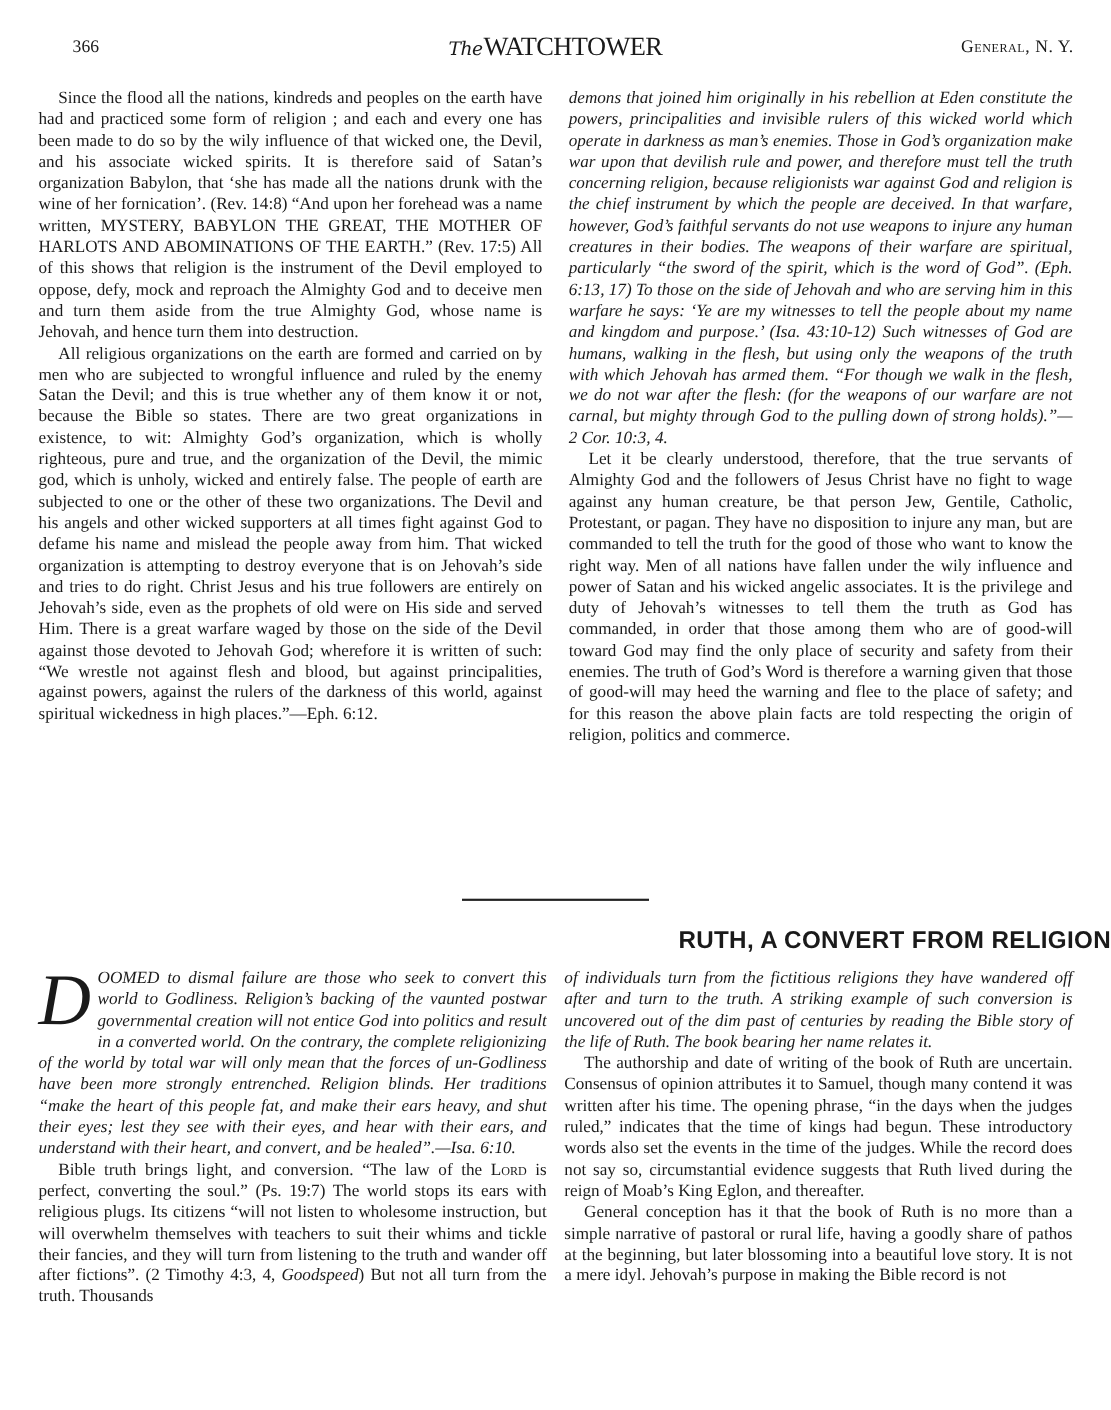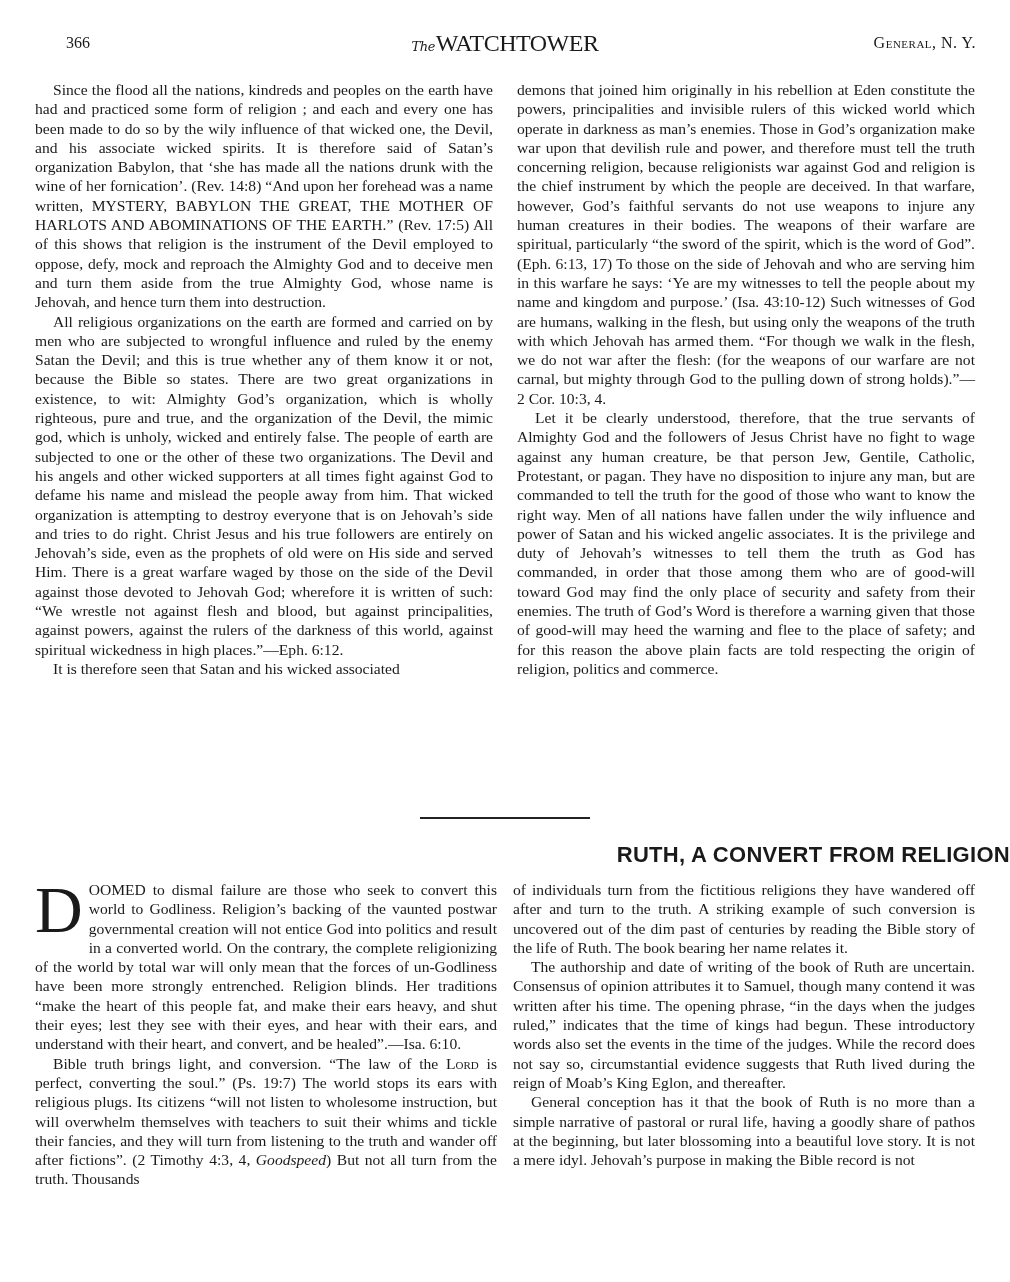--- a/index.html
+++ b/index.html
@@ -2,29 +2,29 @@
 <html><head>
   <meta charset="utf-8">
   <style>
     * { box-sizing: border-box; margin: 0; padding: 0; }
     html, body { width: 1010px; height: 1282px; background: #ffffff; overflow: hidden; }
     body { font-family: "DejaVu Serif", "Liberation Serif", serif; color: #1a1a1a; position: relative; }
 
     .header { position: absolute; top: 34px; left: 34px; right: 34px; height: 24px; }
     .page-num { position: absolute; left: 0; top: 0; font-size: 16px; font-family: "Liberation Serif", serif; margin-left: 32px; }
     .masthead { position: absolute; left: 0; right: 0; text-align: center; top: -4px; font-family: "Liberation Serif", serif; font-size: 24px; letter-spacing: -0.5px; }
-    .masthead .the { font-style: italic; font-size: 13px; font-family: "DejaVu Serif", serif; margin-right: 1px; }
+    .masthead .the { font-style: italic; font-size: 17px; font-family: "DejaVu Serif", serif; margin-right: 1px; }
     .place { position: absolute; right: 0; top: 0; font-size: 16px; font-family: "Liberation Serif", serif; font-variant: small-caps; letter-spacing: 0.5px; }
 
     .cols { position: absolute; left: 35px; width: 940px; display: flex; justify-content: space-between; }
     .cols.top { top: 80px; height: 730px; gap: 24px; }
     .cols.bottom { top: 880px; height: 395px; }
     .col { width: 462px; font-family: "Liberation Serif", serif; font-size: 15.6px; line-height: 19.3px; text-align: justify; hyphens: none; }
     .col p { text-indent: 18px; }
-    .col p.noindent { text-indent: 0; }
+    .col p.noindent { text-indent: 0; font-style: italic; }
     .sc { font-variant: small-caps; }
 
     .divider { position: absolute; top: 817px; left: 420px; width: 170px; height: 2px; background: #222; }
 
     .article-title { position: absolute; top: 842px; left: 0; right: 0; text-align: right; font-family: "Liberation Sans", sans-serif; font-size: 22px; letter-spacing: 0.3px; }
 
     .dropcap { float: left; font-family: "Liberation Serif", serif; font-size: 66px; line-height: 52px; margin: 4px 6px 0 0; height: 54px; }
   </style>
 </head>
 <body>
@@ -34,21 +34,20 @@
   <div class="masthead">
     <span class="the">The</span><span>WATCHTOWER</span>
   </div>
   <span class="place">General, N. Y.</span>
 </div>
 
 <div class="cols top">
   <div class="col">
     <p>Since the flood all the nations, kindreds and peoples on the earth have had and practiced some form of religion ; and each and every one has been made to do so by the wily influence of that wicked one, the Devil, and his associate wicked spirits. It is therefore said of Satan’s organization Babylon, that ‘she has made all the nations drunk with the wine of her fornication’. (Rev. 14:8) “And upon her forehead was a name written, MYSTERY, BABYLON THE GREAT, THE MOTHER OF HARLOTS AND ABOMINATIONS OF THE EARTH.” (Rev. 17:5) All of this shows that religion is the instrument of the Devil employed to oppose, defy, mock and reproach the Almighty God and to deceive men and turn them aside from the true Almighty God, whose name is Jehovah, and hence turn them into destruction.</p>
     <p>All religious organizations on the earth are formed and carried on by men who are subjected to wrongful influence and ruled by the enemy Satan the Devil; and this is true whether any of them know it or not, because the Bible so states. There are two great organizations in existence, to wit: Almighty God’s organization, which is wholly righteous, pure and true, and the organization of the Devil, the mimic god, which is unholy, wicked and entirely false. The people of earth are subjected to one or the other of these two organizations. The Devil and his angels and other wicked supporters at all times fight against God to defame his name and mislead the people away from him. That wicked organization is attempting to destroy everyone that is on Jehovah’s side and tries to do right. Christ Jesus and his true followers are entirely on Jehovah’s side, even as the prophets of old were on His side and served Him. There is a great warfare waged by those on the side of the Devil against those devoted to Jehovah God; wherefore it is written of such: “We wrestle not against flesh and blood, but against principalities, against powers, against the rulers of the darkness of this world, against spiritual wickedness in high places.”—Eph. 6:12.</p>
-    <p>It is therefore seen that Satan and his wicked associated</p>
   </div>
   <div class="col">
     <p class="noindent">demons that joined him originally in his rebellion at Eden constitute the powers, principalities and invisible rulers of this wicked world which operate in darkness as man’s enemies. Those in God’s organization make war upon that devilish rule and power, and therefore must tell the truth concerning religion, because religionists war against God and religion is the chief instrument by which the people are deceived. In that warfare, however, God’s faithful servants do not use weapons to injure any human creatures in their bodies. The weapons of their warfare are spiritual, particularly “the sword of the spirit, which is the word of God”. (Eph. 6:13, 17) To those on the side of Jehovah and who are serving him in this warfare he says: ‘Ye are my witnesses to tell the people about my name and kingdom and purpose.’ (Isa. 43:10-12) Such witnesses of God are humans, walking in the flesh, but using only the weapons of the truth with which Jehovah has armed them. “For though we walk in the flesh, we do not war after the flesh: (for the weapons of our warfare are not carnal, but mighty through God to the pulling down of strong holds).”—2 Cor. 10:3, 4.</p>
     <p>Let it be clearly understood, therefore, that the true servants of Almighty God and the followers of Jesus Christ have no fight to wage against any human creature, be that person Jew, Gentile, Catholic, Protestant, or pagan. They have no disposition to injure any man, but are commanded to tell the truth for the good of those who want to know the right way. Men of all nations have fallen under the wily influence and power of Satan and his wicked angelic associates. It is the privilege and duty of Jehovah’s witnesses to tell them the truth as God has commanded, in order that those among them who are of good-will toward God may find the only place of security and safety from their enemies. The truth of God’s Word is therefore a warning given that those of good-will may heed the warning and flee to the place of safety; and for this reason the above plain facts are told respecting the origin of religion, politics and commerce.</p>
   </div>
 </div>
 
 <div class="divider"></div>
 
 <h1 class="article-title">RUTH, A CONVERT FROM RELIGION</h1>

